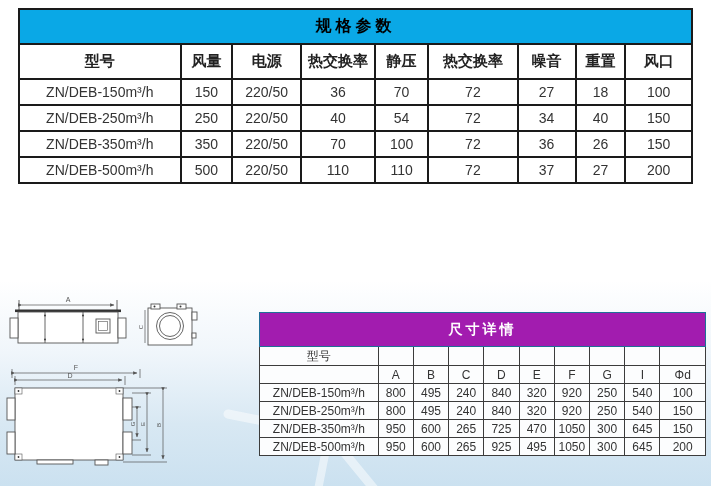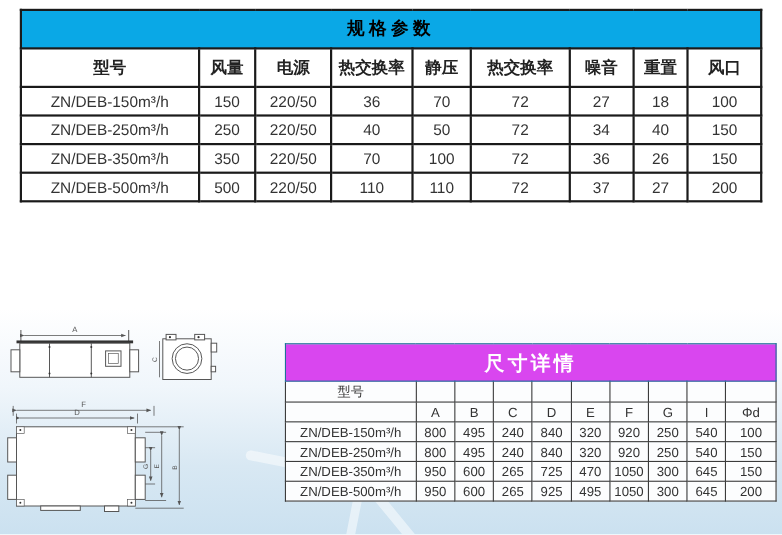--- a/index.html
+++ b/index.html
@@ -28,21 +28,21 @@
   .spec-head td { font-weight:bold; font-size:15px; height:33px; color:#222; }
   .spec-units td { font-size:15px; height:33px; }
   .spec-data td { font-size:14px; height:24px; }
   
   .dim-table { position:absolute; left:259px; top:312px; width:447px; }
   .dim-table td {
     border:1px solid #3c3c3c; text-align:center; vertical-align:middle;
     background:#fcfdfe; padding:0; font-size:12px; color:#333;
   }
   .dim-title th {
-    background:#d946ef; color:#ffffff; font-size:18px; font-weight:bold;
+    background:#a21caf; color:#ffffff; font-size:14px; font-weight:bold;
     height:31px; letter-spacing:3px; border:1px solid #1f6f97;
   }
   .dim-model-row td { height:18px; font-size:12px; }
   .dim-letter-row td { height:17px; }
   .dim-data td { height:17px; }
   
   .drawings { position:absolute; left:0; top:286px; }
   .turbine { position:absolute; left:170px; top:398px; opacity:0.5; }
 </style>
 </head>
@@ -184,21 +184,21 @@
     <td>72</td>
     <td>27</td>
     <td>18</td>
     <td>100</td>
   </tr>
   <tr class="spec-data">
     <td>ZN/DEB-250m³/h</td>
     <td>250</td>
     <td>220/50</td>
     <td>40</td>
-    <td>50</td>
+    <td>54</td>
     <td>72</td>
     <td>34</td>
     <td>40</td>
     <td>150</td>
   </tr>
   <tr class="spec-data">
     <td>ZN/DEB-350m³/h</td>
     <td>350</td>
     <td>220/50</td>
     <td>70</td>

